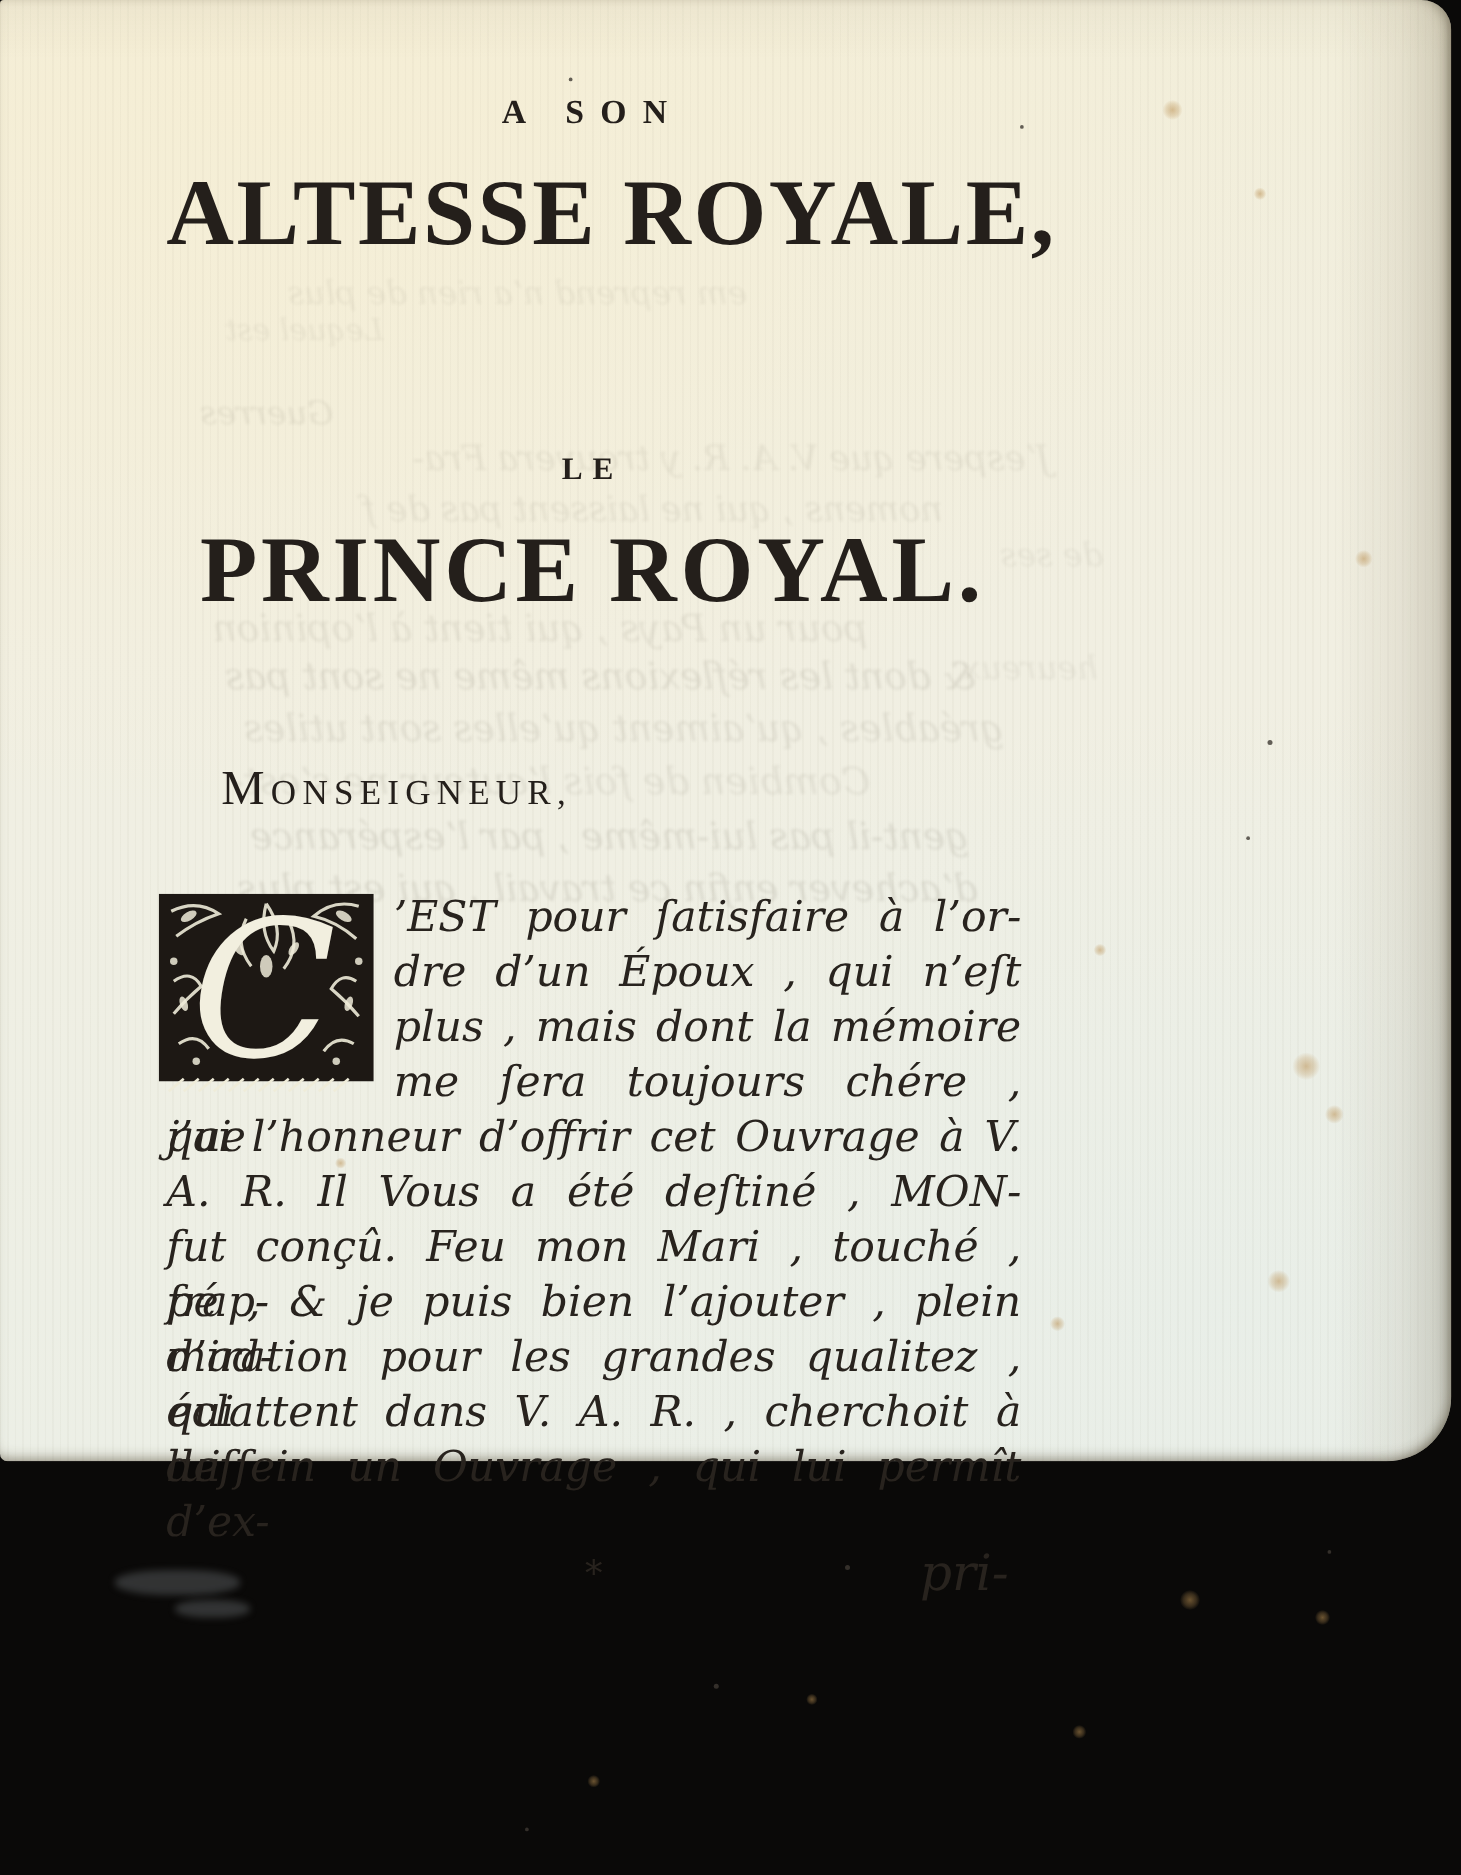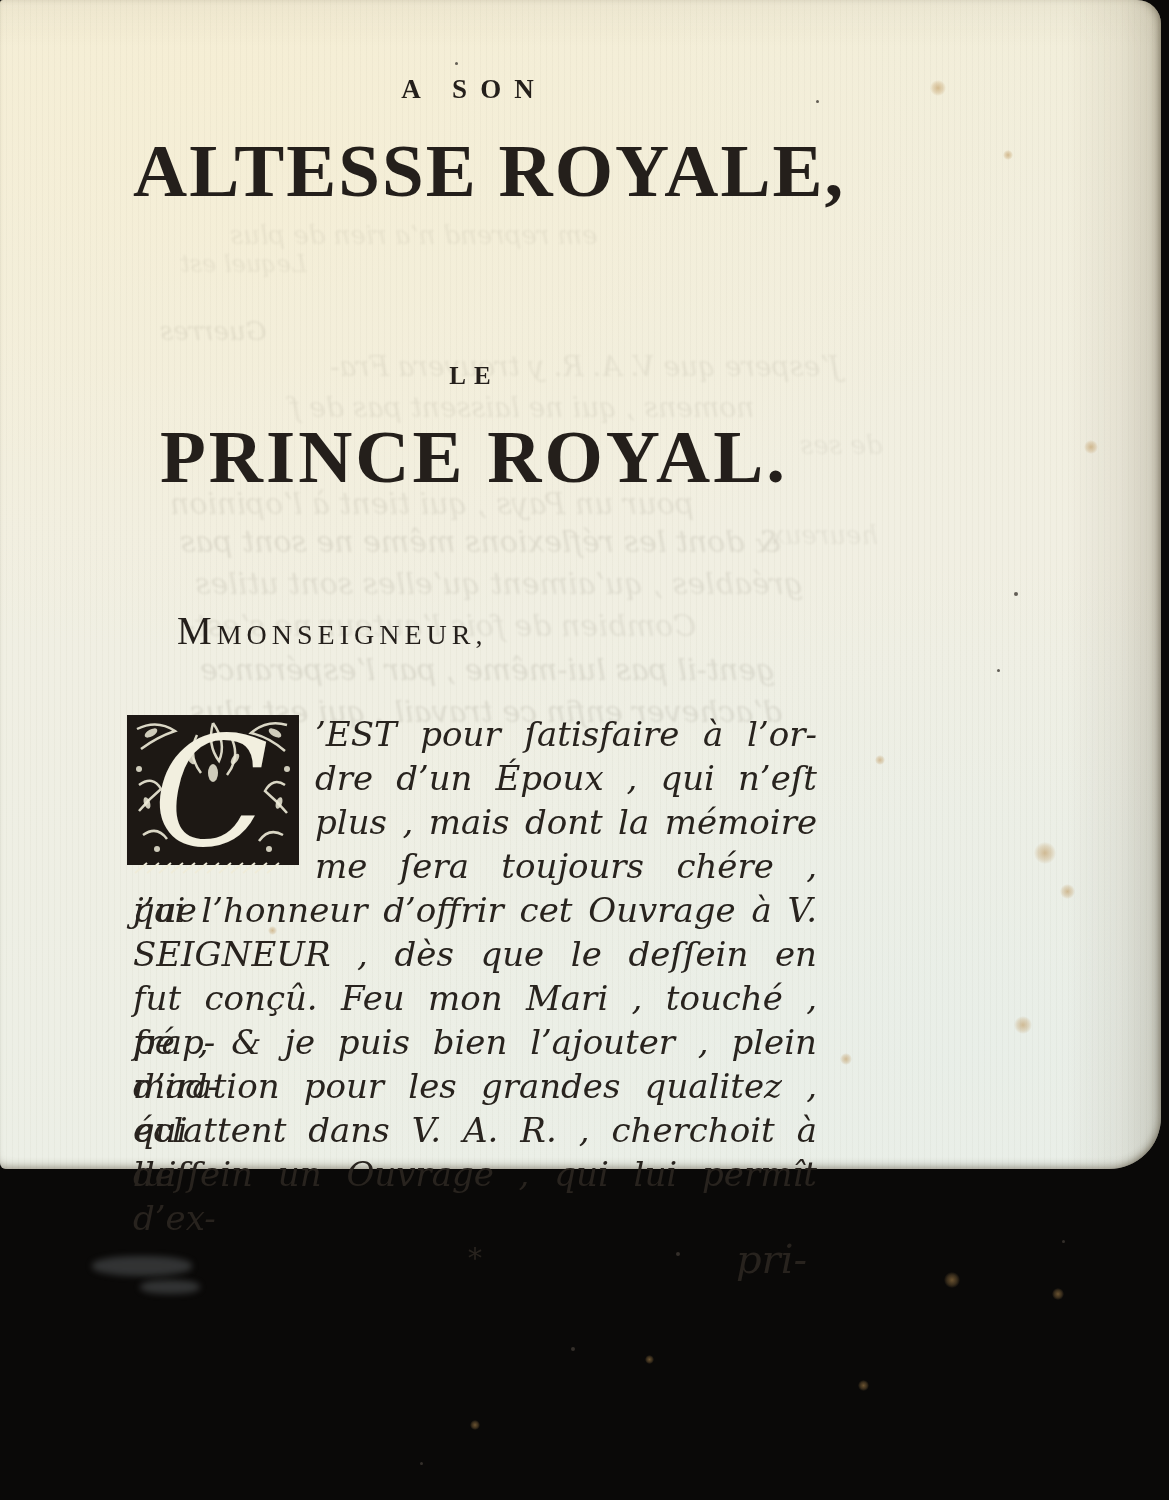--- a/index.html
+++ b/index.html
@@ -99,21 +99,21 @@
     <div class="heading h-ason">A SON</div>
 
     <div class="heading h-altesse">ALTESSE ROYALE,</div>
 
 
     <div class="heading h-prince">PRINCE ROYAL.</div>
 
     <div class="heading h-le">LE</div>
 
     <div class="salutation">
-      <span class="sal-initial">M</span><span class="sal-rest">MONSEIGNEUR,</span>
+      <span class="sal-initial">M</span><span class="sal-rest">ONSEIGNEUR,</span>
     </div>
 
     <div class="paragraph">
 
       <div class="dropcap">
         <svg width="172" height="164" viewBox="0 0 172 164">
           <rect x="0" y="0" width="172" height="150" fill="#1d1814"></rect>
           <g stroke="#efecd9" stroke-width="2.5" fill="none" opacity="0.9">
             <path d="M10,14 Q30,4 48,16 Q30,22 14,34"></path>
             <path d="M160,10 Q140,4 124,18 Q142,22 158,36"></path>
@@ -156,21 +156,21 @@
         </svg>
       </div>
 
       <div>
 
       <div class="body-line">’EST pour ſatisfaire à l’or-</div>
           <div class="body-line">dre d’un Époux , qui n’eſt</div>
           <div class="body-line">plus , mais dont la mémoire</div>
           <div class="body-line">me ſera toujours chére , que</div>
           <div class="body-line">j’ai l’honneur d’offrir cet Ouvrage à V.</div>
-          <div class="body-line">SEIGNEUR , dès que le deſſein en</div>
+          <div class="body-line">A. R. Il Vous a été deſtiné , MON-</div>
           <div class="body-line">fut conçû. Feu mon Mari , touché , frap-</div>
           <div class="body-line">pé , &amp; je puis bien l’ajouter , plein d’ad-</div>
           <div class="body-line">miration pour les grandes qualitez , qui</div>
           <div class="body-line">éclattent dans V. A. R. , cherchoit à lui</div>
           <div class="body-line">deſſein un Ouvrage , qui lui permît d’ex-</div>
         </div>
 
     </div>
 
     <div class="catch-row">

